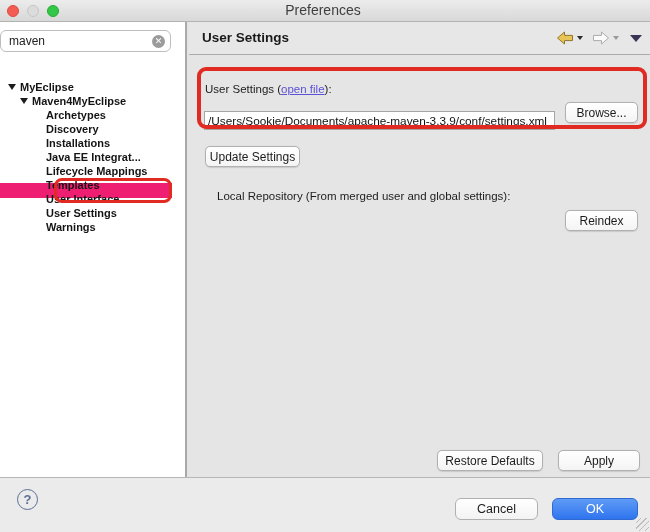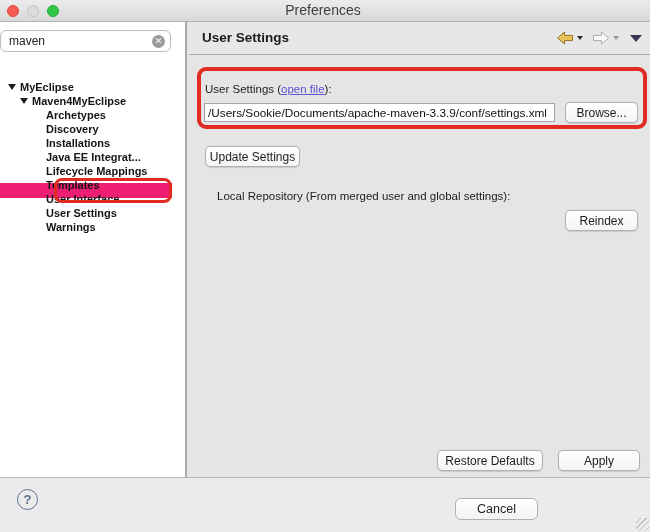--- a/index.html
+++ b/index.html
@@ -57,21 +57,21 @@
   .field-annotation { position:absolute; top:45px; left:8px; width:450px; height:62px;
     border:4px solid #e12b22; border-radius:9px; z-index:3; pointer-events:none; }
 
   .flabel { position:absolute; font-size:11.5px; color:#1d1d1d;margin-top:8px; }
   .flabel a { color:#5b52d6; text-decoration:underline; }
   .lbl-us { top:53px; left:16px; }
   .lbl-repo { top:160px; left:28px; }
 
   .tfield { position:absolute; height:19px; background:#fff; border:1px solid #a6a6a6;
     font-size:11.8px; color:#111; padding:0 2px 0 3px;
-    font-family:"Liberation Sans","DejaVu Sans",sans-serif; outline:none; }
+    font-family:"Liberation Sans","DejaVu Sans",sans-serif; outline:none;margin-top:8px; }
   .tf1 { top:81px; left:15px; width:351px; }
   .tf2 { top:189px; left:15px; width:351px; }
 
   .btn { position:absolute; background:linear-gradient(#ffffff,#f4f4f4); border:1px solid #b0b0b0;
     border-radius:5px; font-size:12px; color:#1d1d1d; text-align:center; cursor:default;
     font-family:"Liberation Sans","DejaVu Sans",sans-serif; box-shadow:0 .5px 1px rgba(0,0,0,.12); }
   .btn-browse  { top:80px;  left:376px; width:73px;  height:21px; }
   .btn-update  { top:124px; left:16px;  width:95px;  height:21px; }
   .btn-reindex { top:188px; left:376px; width:73px;  height:21px; }
   .btn-restore { top:428px; left:248px; width:106px; height:21px; }
@@ -178,16 +178,17 @@
     <div class="flabel lbl-repo">Local Repository (From merged user and global settings):</div>
     <button class="btn btn-reindex">Reindex</button>
 
     <button class="btn btn-apply">Apply</button>
     <button class="btn btn-restore">Restore Defaults</button>
   </div>
 
   <div class="footer">
     <button class="helpbtn">?</button>
     <button class="btn-cancel">Cancel</button>
+    <button class="btn-ok">OK</button>
     <div class="grip"></div>
   </div>
 
 </div>
 
 </body></html>

